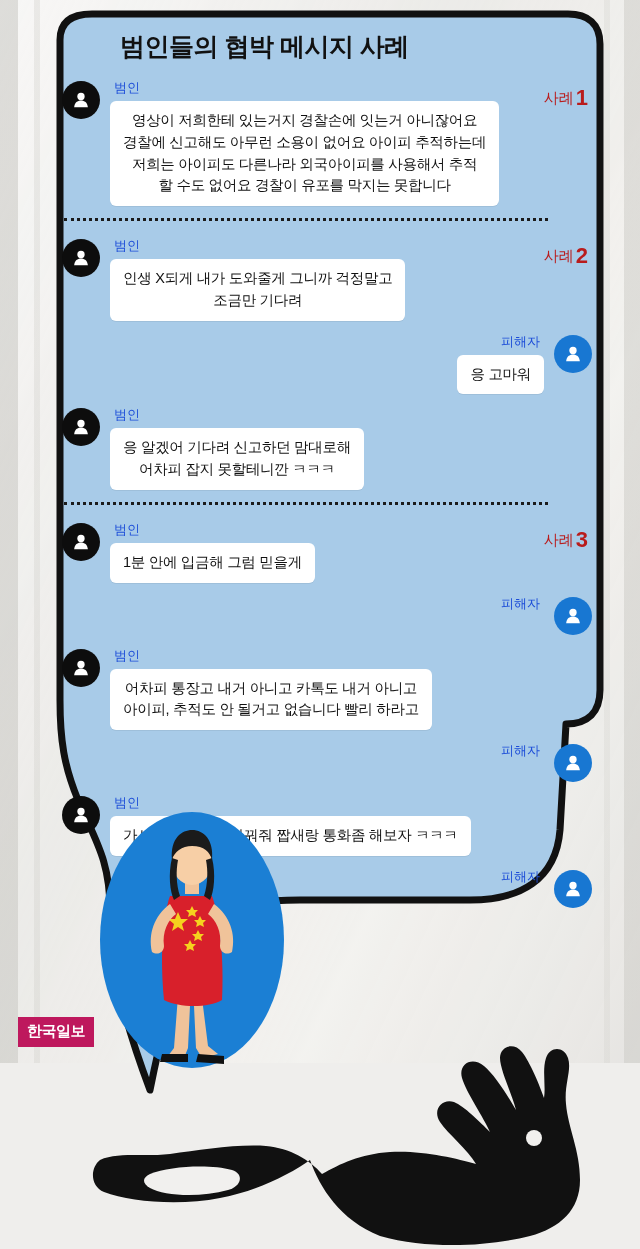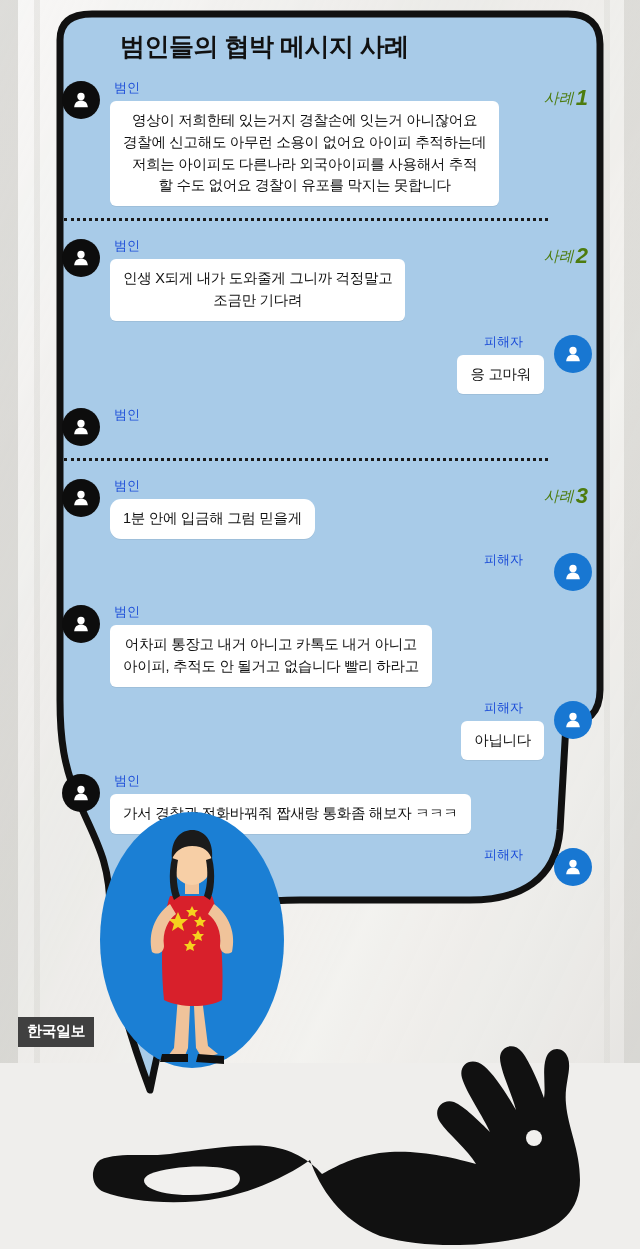--- a/index.html
+++ b/index.html
@@ -52,24 +52,23 @@
   }
 
   .case {
     position: relative;
     padding-top: 16px;
   }
   .case-label {
     position: absolute;
     right: 4px; top: 22px;
     font-size: 15px;
-    color: #4d7c0f;
+    color: #b91c1c;
     font-weight: 500;
     white-space: nowrap;
-    font-style: italic;
   }
   .case-label .num {
     font-size: 22px;
     font-weight: bold;
     vertical-align: -2px;
     margin-left: 2px;
   }
 
   .msg-row { display: flex; align-items: flex-start; margin: 0 0 12px 0; }
   .msg-row.right { flex-direction: row-reverse; }
@@ -86,21 +85,21 @@
 
   .msg-col { margin-left: 10px; max-width: 420px; }
   .msg-row.right .msg-col { margin-left: 0; margin-right: 10px; text-align: right; }
 
   .sender {
     font-size: 13px;
     color: #1d4ed8;
     margin: 0 0 4px 4px;
     font-weight: 500;
   }
-  .msg-row.right .sender { margin: 0 21px 4px 0; }
+  .msg-row.right .sender { margin: 0 4px 4px 0; }
 
   .bubble-msg {
     display: inline-block;
     background: #ffffff;
     border-radius: 6px;
     padding: 9px 13px;
     font-size: 14.5px;
     line-height: 1.5;
     color: #111;
     text-align: center;
@@ -114,21 +113,21 @@
     width: 484px;
     margin-left: 2px;
   }
 
   
   .phone-illu { position: absolute; left: 92px; top: 800px; width: 200px; height: 290px; }
 
   
   .logo {
     position: absolute; left: 18px; bottom: 16px;
-    background: #404040;
+    background: #be185d;
     color: #fff;
     font-size: 15px;
     font-weight: bold;
     padding: 5px 9px 6px 9px;
     letter-spacing: -0.5px;
   }
 </style>
 </head>
 <body>
 
@@ -196,34 +195,35 @@
             </div>
             <div class="msg-col"><div class="sender">피해자</div><div class="bubble-msg" style="white-space: pre-line;">응 고마워</div></div>
           </div>
           <div class="msg-row">
             <div class="avatar">
               <svg width="22" height="22" viewBox="0 0 24 24">
                 <circle cx="12" cy="8.2" r="4" fill="#ffffff"></circle>
                 <path d="M4.5 20 C5 14.8 8.2 12.6 12 12.6 C15.8 12.6 19 14.8 19.5 20 Z" fill="#ffffff"></path>
               </svg>
             </div>
-            <div class="msg-col"><div class="sender">범인</div></div>
+            <div class="msg-col"><div class="sender">범인</div><div class="bubble-msg" style="white-space: pre-line;">응 알겠어 기다려 신고하던 맘대로해
+어차피 잡지 못할테니깐 ㅋㅋㅋ</div></div>
           </div>
         </div>
         <div class="divider"></div>
         <div class="case">
           <div class="case-label"><span>사례</span><span class="num">3</span></div>
           <div class="msg-row">
             <div class="avatar">
               <svg width="22" height="22" viewBox="0 0 24 24">
                 <circle cx="12" cy="8.2" r="4" fill="#ffffff"></circle>
                 <path d="M4.5 20 C5 14.8 8.2 12.6 12 12.6 C15.8 12.6 19 14.8 19.5 20 Z" fill="#ffffff"></path>
               </svg>
             </div>
-            <div class="msg-col"><div class="sender">범인</div><div class="bubble-msg" style="white-space: pre-line; border-radius: 11px;">1분 안에 입금해 그럼 믿을게</div></div>
+            <div class="msg-col"><div class="sender">범인</div><div class="bubble-msg" style="white-space: pre-line;">1분 안에 입금해 그럼 믿을게</div></div>
           </div>
           <div class="msg-row right">
             <div class="avatar victim">
               <svg width="22" height="22" viewBox="0 0 24 24">
                 <circle cx="12" cy="8.2" r="4" fill="#ffffff"></circle>
                 <path d="M4.5 20 C5 14.8 8.2 12.6 12 12.6 C15.8 12.6 19 14.8 19.5 20 Z" fill="#ffffff"></path>
               </svg>
             </div>
             <div class="msg-col"><div class="sender">피해자</div></div>
           </div>
@@ -237,21 +237,21 @@
             <div class="msg-col"><div class="sender">범인</div><div class="bubble-msg" style="white-space: pre-line;">어차피 통장고 내거 아니고 카톡도 내거 아니고
 아이피, 추적도 안 될거고 없습니다 빨리 하라고</div></div>
           </div>
           <div class="msg-row right">
             <div class="avatar victim">
               <svg width="22" height="22" viewBox="0 0 24 24">
                 <circle cx="12" cy="8.2" r="4" fill="#ffffff"></circle>
                 <path d="M4.5 20 C5 14.8 8.2 12.6 12 12.6 C15.8 12.6 19 14.8 19.5 20 Z" fill="#ffffff"></path>
               </svg>
             </div>
-            <div class="msg-col"><div class="sender">피해자</div><div class="bubble-msg" style="white-space: pre-line;">아닙니다</div></div>
+            <div class="msg-col"><div class="sender">피해자</div></div>
           </div>
           <div class="msg-row">
             <div class="avatar">
               <svg width="22" height="22" viewBox="0 0 24 24">
                 <circle cx="12" cy="8.2" r="4" fill="#ffffff"></circle>
                 <path d="M4.5 20 C5 14.8 8.2 12.6 12 12.6 C15.8 12.6 19 14.8 19.5 20 Z" fill="#ffffff"></path>
               </svg>
             </div>
             <div class="msg-col"><div class="sender">범인</div><div class="bubble-msg" style="white-space: pre-line;">가서 경찰관 전화바꿔줘 짭새랑 통화좀 해보자 ㅋㅋㅋ</div></div>
           </div>

